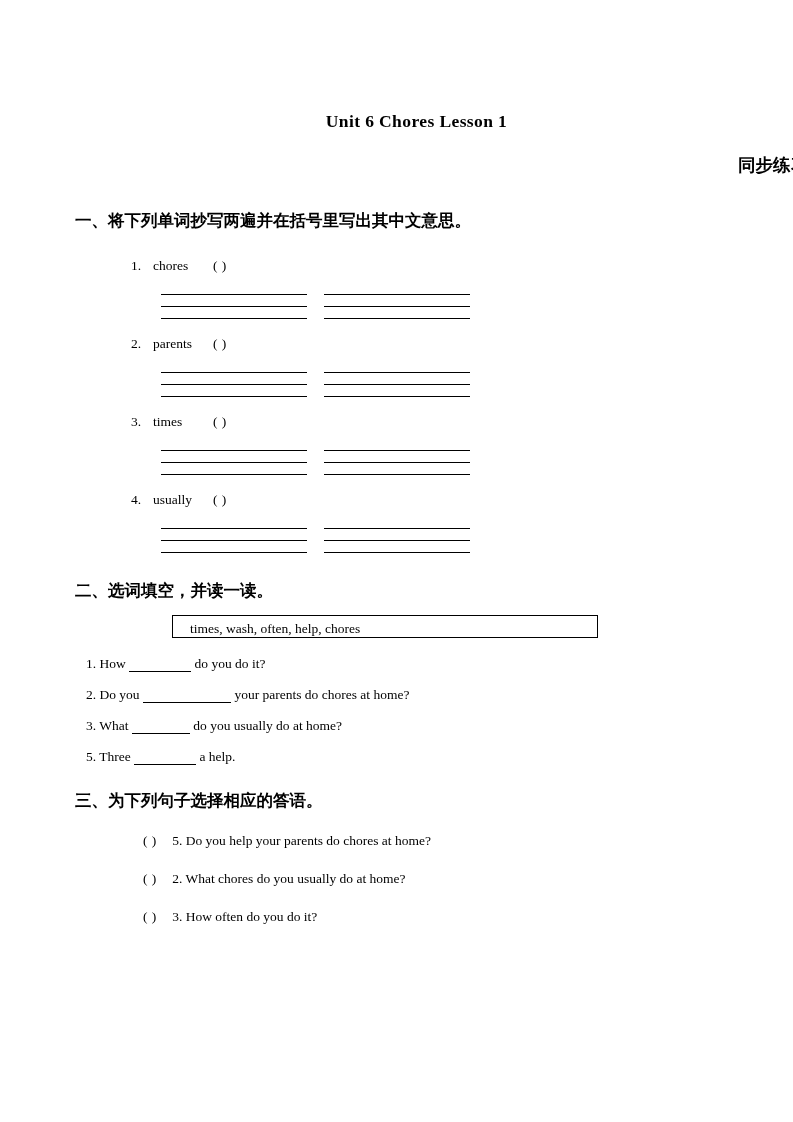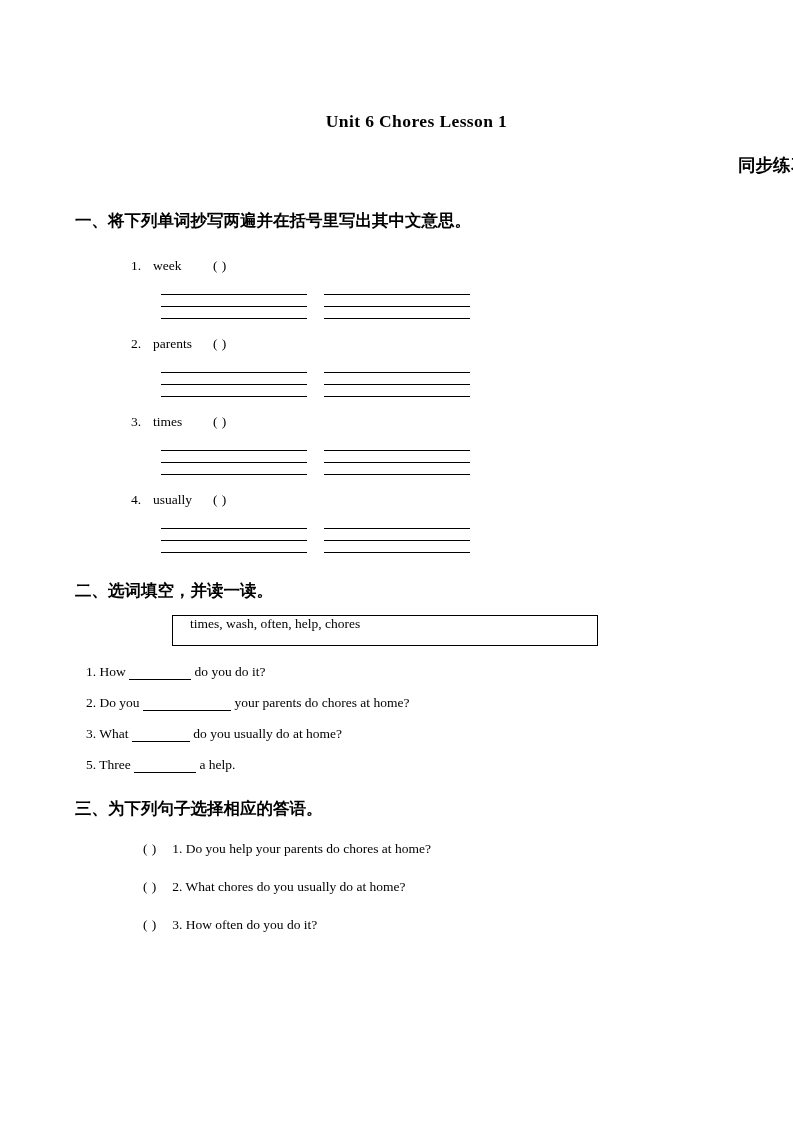--- a/index.html
+++ b/index.html
@@ -73,23 +73,23 @@
     border-bottom: 1px solid #000;
     height: 11px;
   }
   .rule:first-child { height: 9px; }
 
   .wordbank {
     margin-top: 13px;
     margin-left: 157px;
     width: 426px;
     border: 1px solid #000;
-    height: 31px;
+    height: 23px;
     display: flex;
-    align-items: flex-start;
+    align-items: flex-end;
     box-sizing: border-box;
     padding-left: 17px;
     font-size: 13.5px;
   }
 
   .fill-item {
     margin-top: 15px;
     margin-left: 71px;
     font-size: 13.5px;
   }
@@ -120,21 +120,21 @@
 <div class="page">
 
   <div class="title">Unit 6 Chores Lesson 1</div>
   <div class="subtitle">同步练习</div>
 
   <div class="section-head sec1">一、将下列单词抄写两遍并在括号里写出其中文意思。</div>
 
   <div class="word-block first">
     <div class="word-line">
       <span class="w-num">1.</span>
-      <span class="w-word">week</span>
+      <span class="w-word">chores</span>
       <span class="w-paren">(          )</span>
     </div>
     <div class="rules">
       <div class="rule-col">
         <div class="rule"></div>
         <div class="rule"></div>
         <div class="rule"></div>
       </div>
       <div class="rule-col">
         <div class="rule"></div>
@@ -228,21 +228,21 @@
   <div class="fill-item">
     <span>5. Three</span>
     <span class="blank b5"></span>
     <span>a help.</span>
   </div>
 
   <div class="section-head sec3">三、为下列句子选择相应的答语。</div>
 
   <div class="match-item first">
     <span class="mparen">(    )</span>
-    <span>1. Do you help your parents do chores at home?</span>
+    <span>5. Do you help your parents do chores at home?</span>
   </div>
   <div class="match-item">
     <span class="mparen">(    )</span>
     <span>2. What chores do you usually do at home?</span>
   </div>
   <div class="match-item">
     <span class="mparen">(    )</span>
     <span>3. How often do you do it?</span>
   </div>
 

